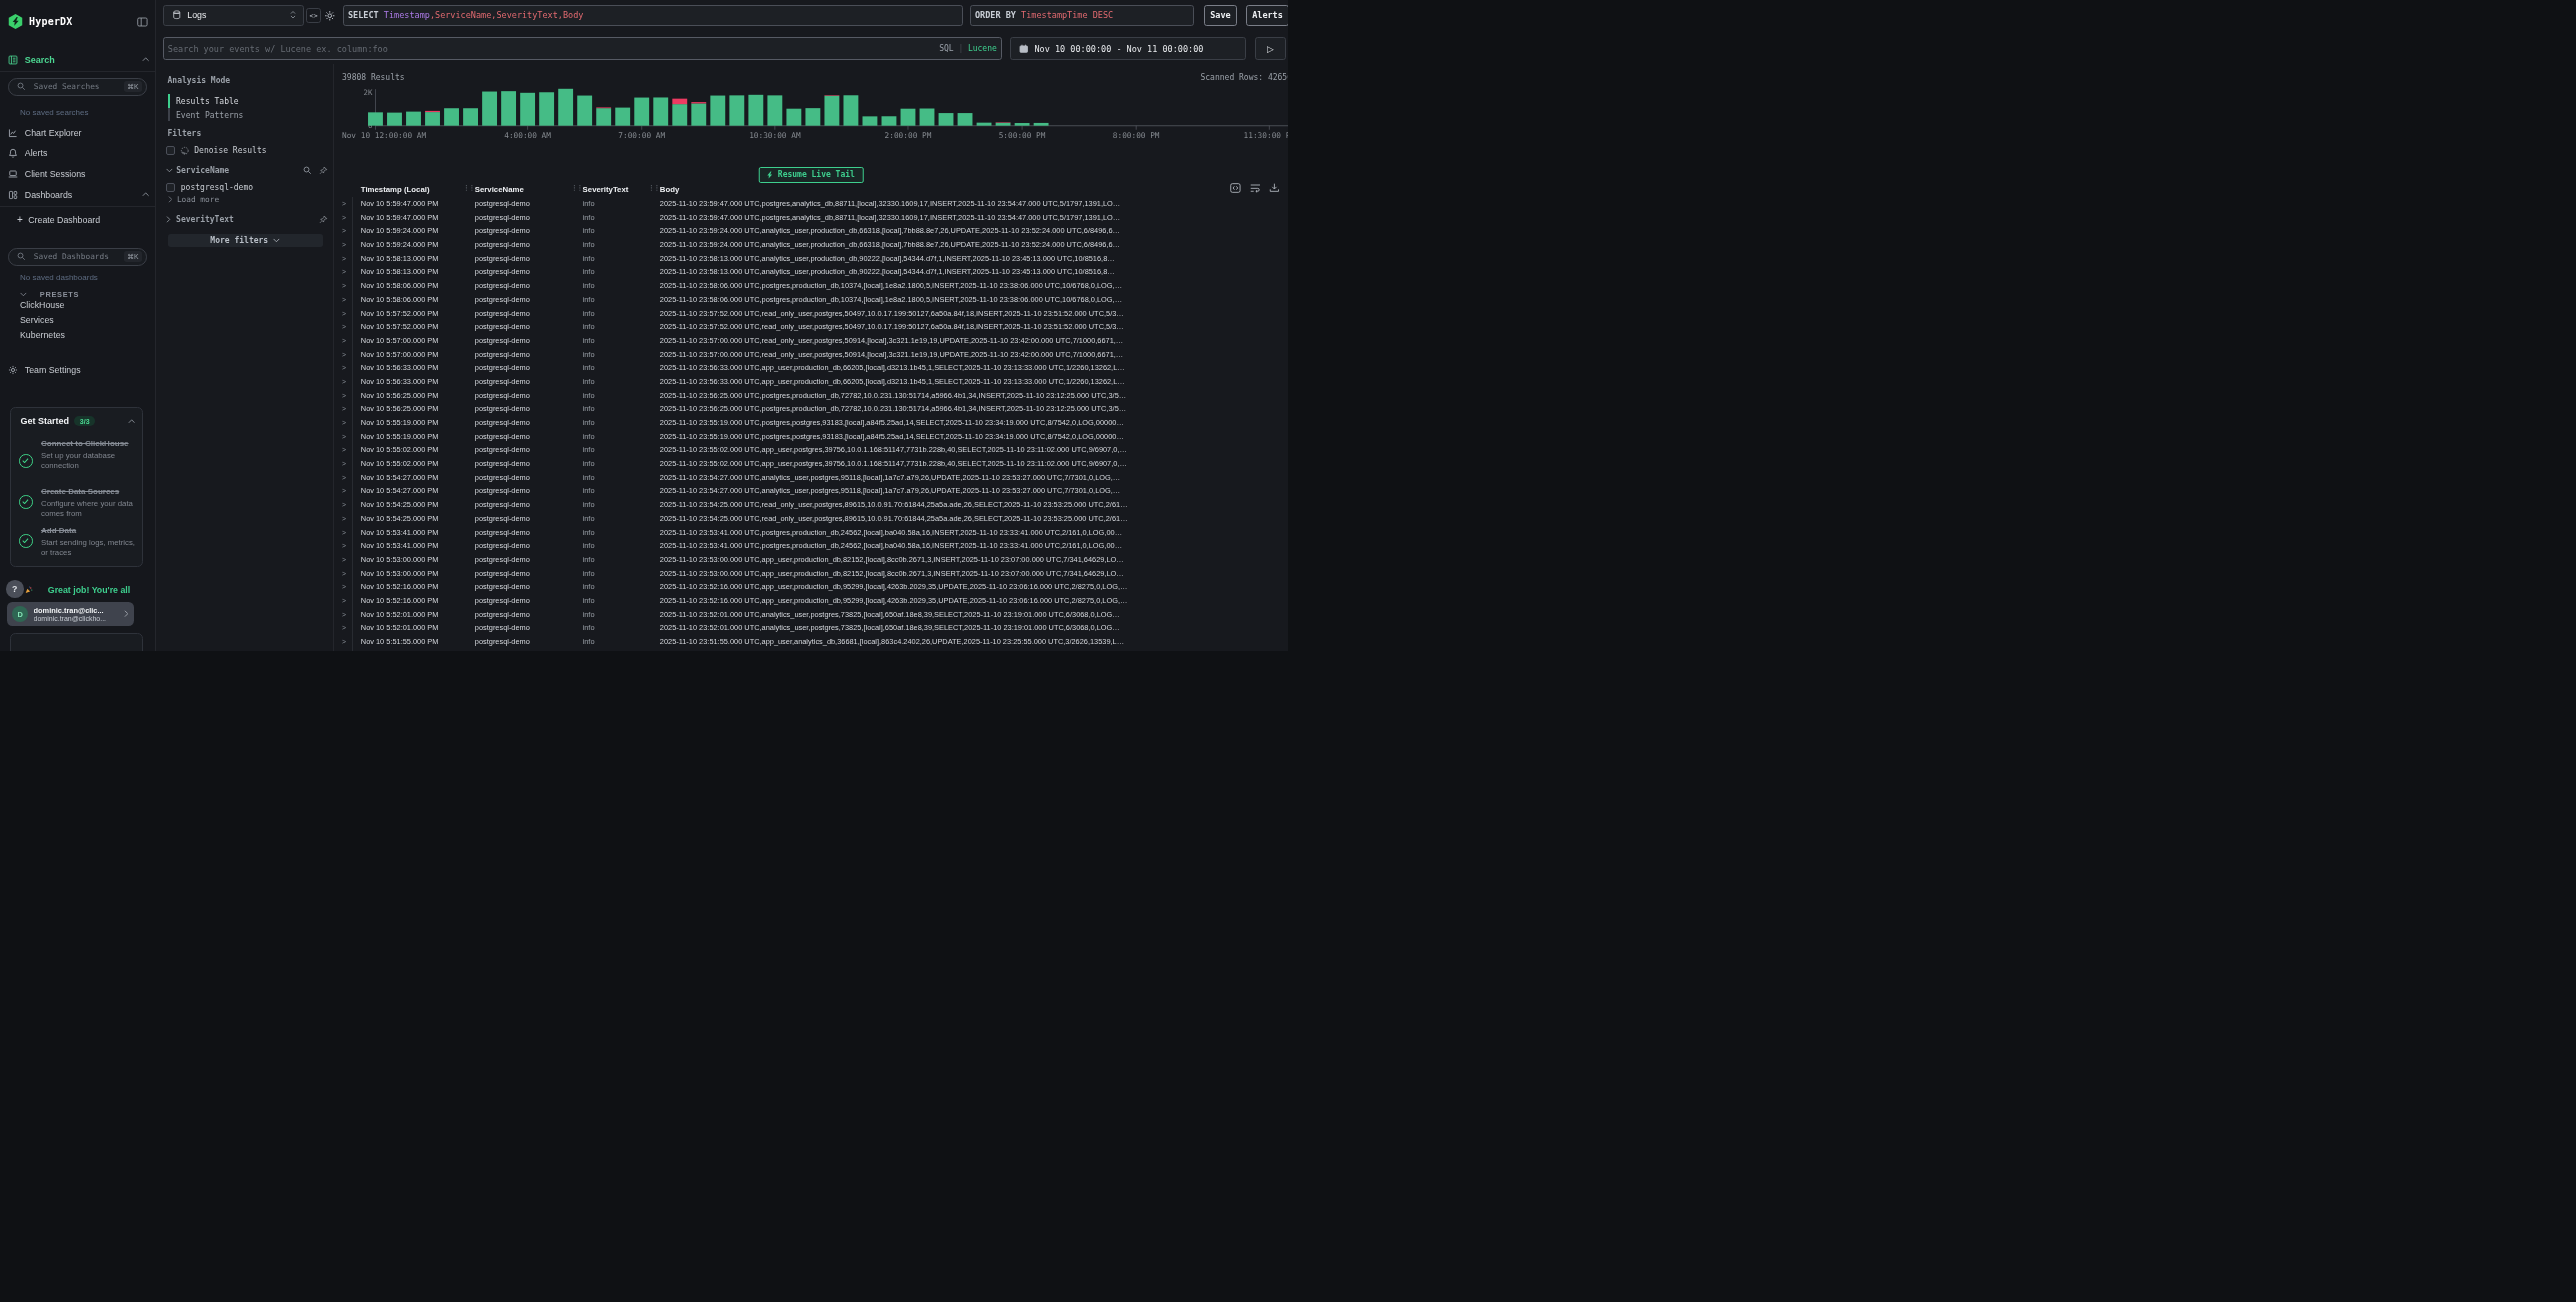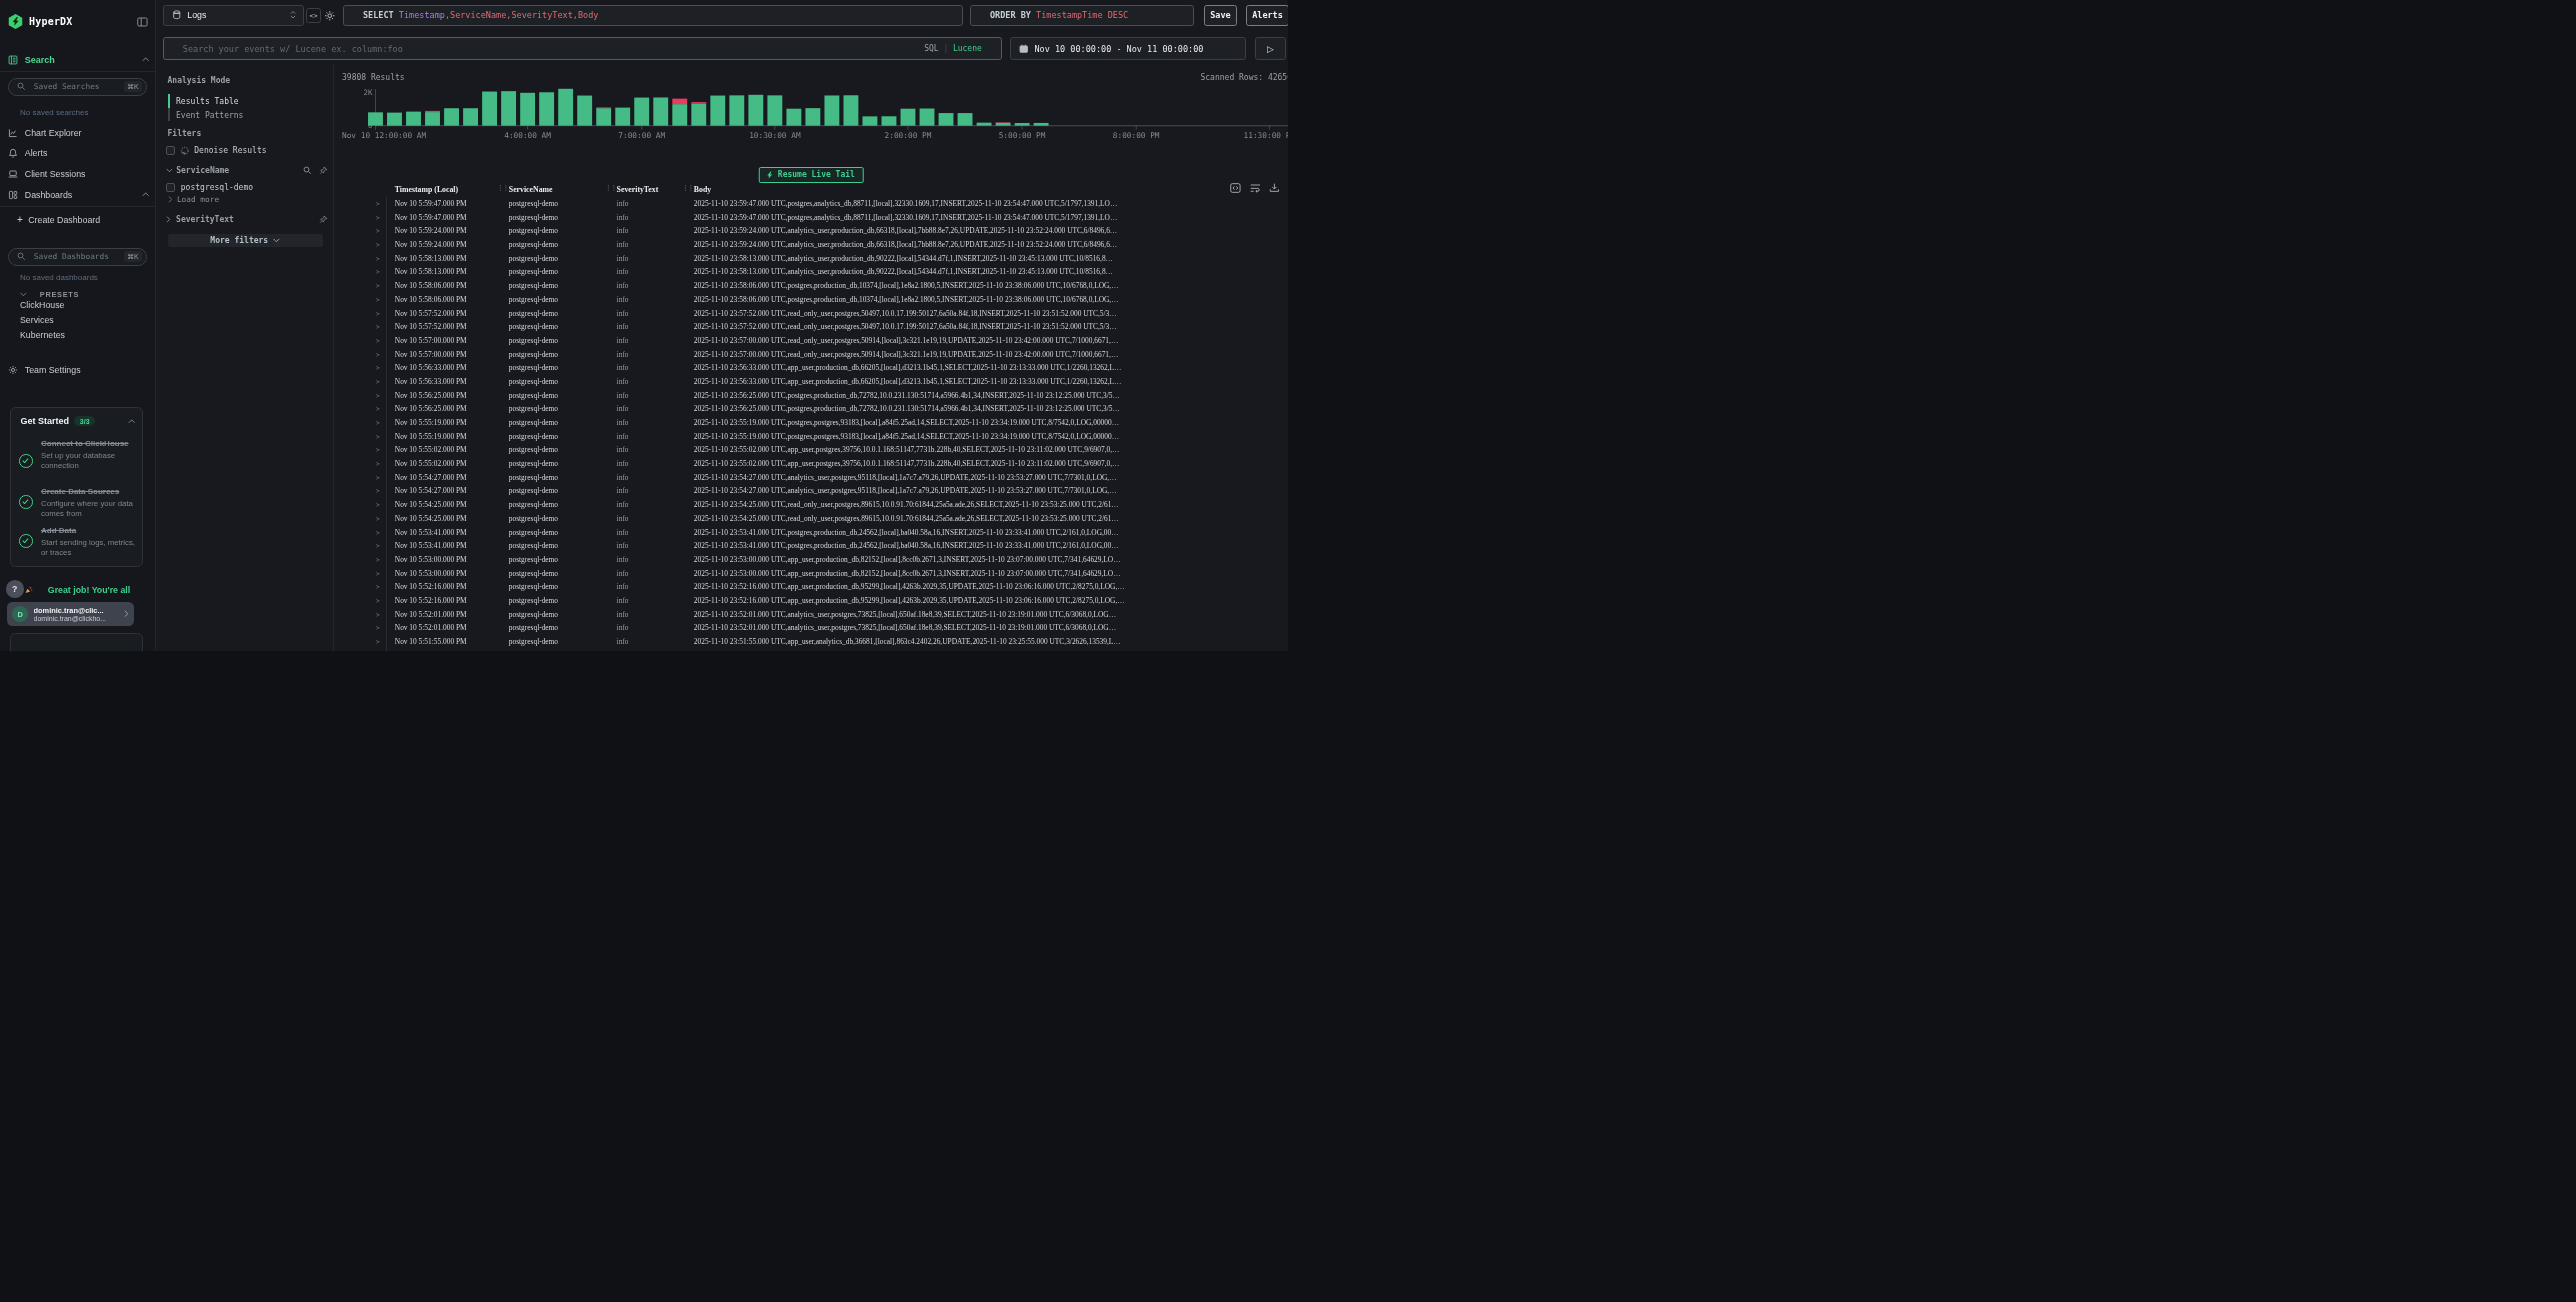--- a/index.html
+++ b/index.html
@@ -52,21 +52,21 @@
 
   
   .main { position:absolute; left:156px; top:0; width:1132px; height:651px; }
   .tbox { position:absolute; background:#1d2025; border:0.7px solid #3a3e46; border-radius:2.7px; display:flex; align-items:center; }
   .logs-box { left:6.8px; top:4.7px; width:141px; height:21px; padding:0 6.8px 0 8px; gap:6px; cursor:pointer; }
   .logs-box .lbl { font-size:8.8px; color:#e9ebee; }
   .updown { margin-left:auto; }
   .icon-btn { position:absolute; top:8px; width:15px; height:15px; border:0.7px solid #3a3e46; border-radius:2.7px; color:#b9bec6; display:flex; align-items:center; justify-content:center; font-size:6.8px; cursor:pointer; }
   .icon-plain { position:absolute; top:9.5px; color:#b9bec6; cursor:pointer; }
   .code-btn { left:150px; font-family:"DejaVu Sans Mono",monospace; }
-  .sql-box { font-family:"DejaVu Sans Mono","Liberation Mono",monospace; font-size:8.5px; padding:0 19px; border-color:#4a4e57; cursor:text; }
+  .sql-box { font-family:"DejaVu Sans Mono","Liberation Mono",monospace; font-size:8.5px; padding:0 4px; border-color:#4a4e57; cursor:text; }
   .select-box { left:187px; top:4.7px; width:620px; height:21px; }
   .orderby-box { left:814px; top:4.7px; width:224px; height:21px; }
   .kw { color:#c9ced6; font-weight:bold; white-space:pre; }
   .tok-purple { color:#ad7be8; }
   .tok-salmon { color:#e26a70; }
   .tbtn { position:absolute; top:4.7px; height:21px; background:#1d2025; border:0.7px solid #7a7e88; border-radius:2.7px; color:#eef0f3; font-weight:bold; font-size:8.5px; font-family:"DejaVu Sans Mono","Liberation Mono",monospace; display:flex; align-items:center; justify-content:center; cursor:pointer; }
   .save-btn { left:1048px; width:33px; }
   .alerts-btn { left:1090px; width:43px; }
   .search-box { left:6.8px; top:37px; width:839px; height:23px; border-color:#565a64; }
   .search-box .ph { color:#666b73; }
@@ -93,21 +93,21 @@
   
   .results { position:absolute; left:178px; top:64px; right:0; bottom:0; }
   .res-count { position:absolute; left:8px; top:8.8px; font-size:8px; color:#9aa0a8; font-family:"DejaVu Sans Mono",monospace; }
   .res-scanned { position:absolute; right:-4px; top:8.8px; font-size:8px; color:#9aa0a8; font-family:"DejaVu Sans Mono",monospace; white-space:nowrap; }
   .histo { position:absolute; left:8px; top:23px; }
   .live-btn { position:absolute; left:50%; transform:translateX(-50%); top:103px; height:15.6px; border:0.7px solid #3ecf8e; border-radius:2px; background:rgba(62,207,142,.07); color:#3ecf8e; font-weight:bold; font-size:8px; font-family:"DejaVu Sans Mono",monospace; display:flex; align-items:center; gap:4.7px; padding:0 7.4px; cursor:pointer; }
   .table-tools { position:absolute; right:8px; top:119px; display:flex; gap:8.8px; color:#c3c8cf; }
   .table-tools svg { cursor:pointer; }
 
   
-  .table { position:absolute; left:0; right:0; top:118px; bottom:0; overflow:hidden; font-family:Liberation Serif, serif;margin-left:34px; }
+  .table { position:absolute; left:0; right:0; top:118px; bottom:0; overflow:hidden; font-family:Liberation Sans, sans-serif; }
   .thead { position:relative; display:grid; grid-template-columns:10.8px 114px 109px 76px 1fr; padding-left:8px; height:15px; align-items:center; font-size:7.8px; font-weight:bold; color:#eef0f3; }
   .thead .hc { padding-left:8px; white-space:nowrap; overflow:hidden; }
   .thead .hc.sev { padding-left:6.8px; }
   .handle { position:absolute; top:2px; font-size:6.8px; letter-spacing:-1.4px; color:#565a62; cursor:col-resize; }
   .trow { display:grid; grid-template-columns:10.8px 114px 109px 76px 1fr; padding-left:8px; height:13.7px; line-height:13.7px; font-size:7.4px; white-space:nowrap; cursor:pointer; }
   .tc { overflow:hidden; }
   .tc.c1 { color:#8f959d; font-size:6.8px; text-align:left; border-right:0.7px solid #282b31; }
   .tc.c2, .tc.c3, .tc.c5 { color:#d6d9de; padding-left:8px; }
   .tc.c4 { color:#9aa0a8; padding-left:6.8px; }
 </style>

